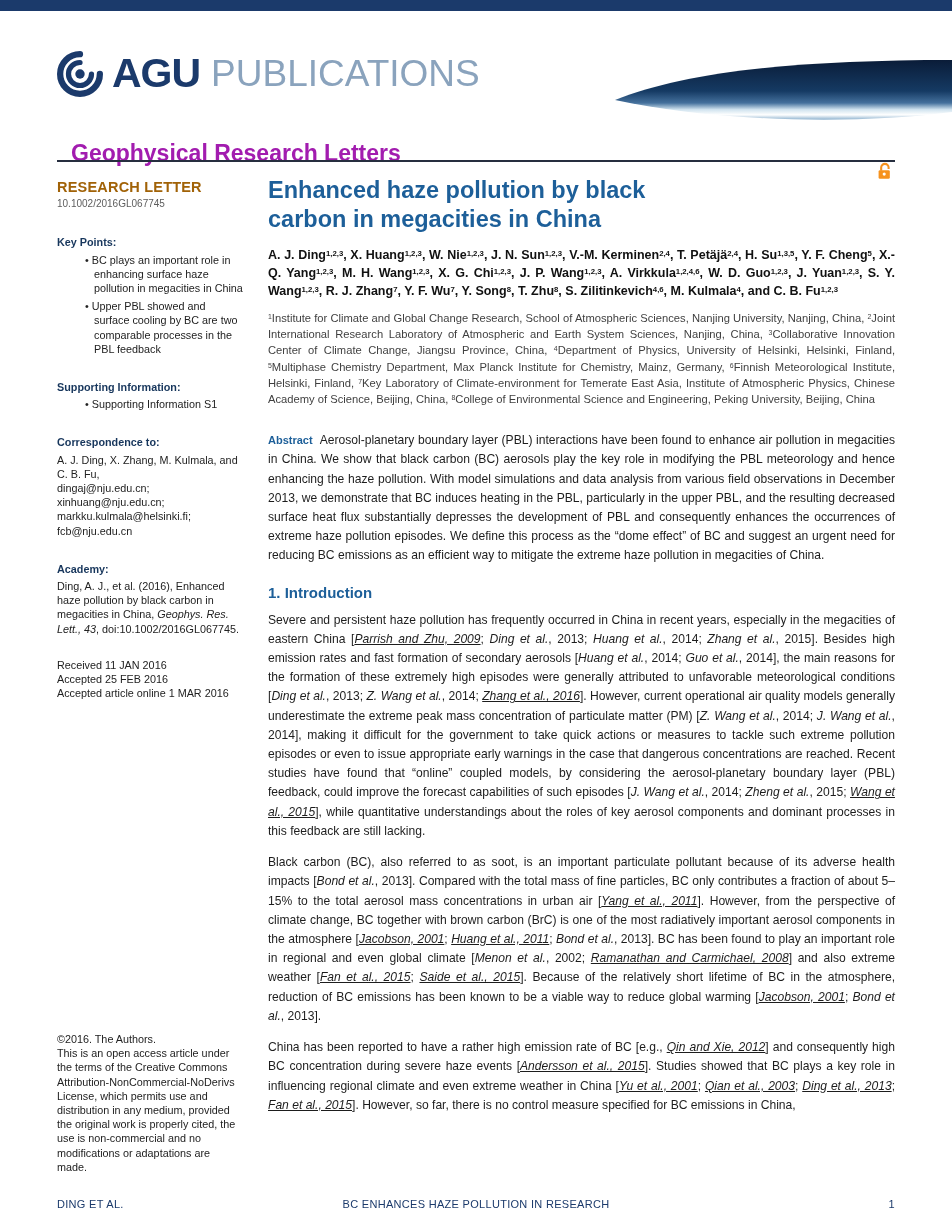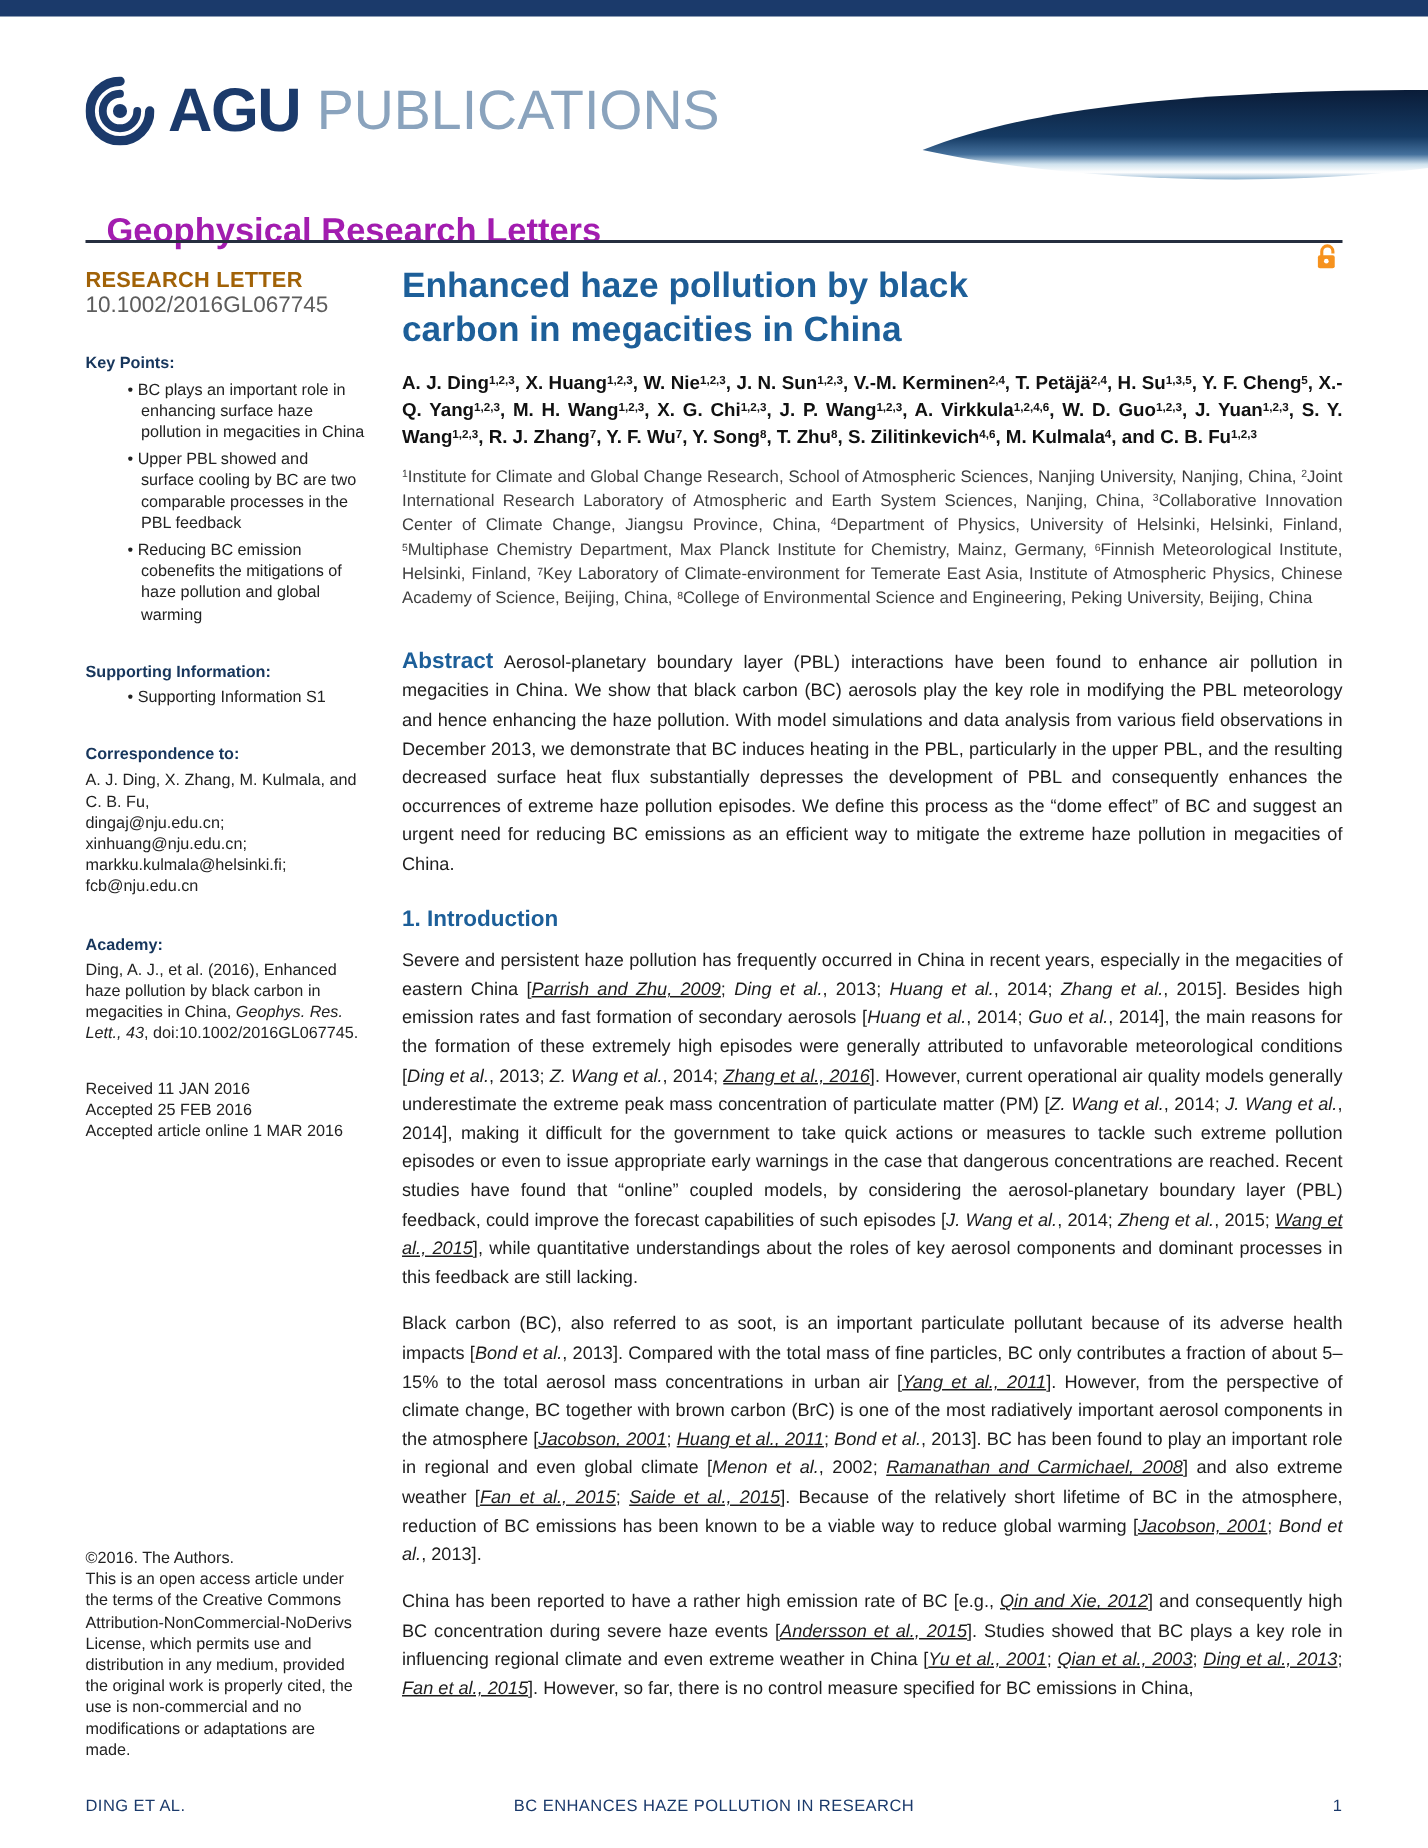--- a/index.html
+++ b/index.html
@@ -18,37 +18,37 @@
   .earth { position: absolute; right: 0; top: 60px; width: 337px; height: 64px; }
 
   
   .journal-row { position: absolute; left: 57px; right: 57px; top: 126px; display: flex; justify-content: space-between; align-items: flex-end; }
   .journal-title { font-size: 23px; font-weight: bold; color: #a21caf; margin: 14px; }
   .header-rule { position: absolute; left: 57px; right: 57px; top: 160px; height: 2px; background: #262e3f; }
 
   
   .sidebar { position: absolute; left: 57px; top: 180px; width: 186px; font-size: 10.8px; line-height: 14.2px; color: #222; }
   .article-type { font-size: 14.5px; font-weight: bold; color: #a16207; letter-spacing: 0.2px; }
-  .doi { color: #5d5d5d; margin-top: 3px; font-size: 15px; }
+  .doi { color: #5d5d5d; margin-top: 3px; font-size: 10px; }
   .sb-heading { font-weight: bold; color: #17365c; margin-top: 24px; margin-bottom: 3px; }
   .sb-bullet { padding-left: 9px; text-indent: -9px; margin-bottom: 4px; margin-left: 28px; }
   .sb-bullet::before { content: "• "; }
   .sb-line { margin: 0; }
   .emails div { line-height: 14.2px; }
   .citation-text { line-height: 14.2px; }
   .dates { margin-top: 22px; }
   .copyright { position: absolute; left: 57px; top: 1032px; width: 186px; font-size: 10.8px; line-height: 14.2px; color: #222; }
 
   
   .main { position: absolute; left: 268px; top: 176px; width: 627px; }
   .article-title { font-size: 23.5px; line-height: 29px; font-weight: bold; color: #1d5f99; margin: 0; max-width: 460px; }
   .authors { margin-top: 12px; font-size: 12.5px; font-weight: bold; line-height: 18px; color: #111; text-align: justify; }
   .affiliations { margin-top: 10px; font-size: 11.2px; line-height: 16.2px; color: #3f3f3f; text-align: justify; }
   .abstract { margin-top: 24px; font-size: 12.1px; line-height: 19.2px; text-align: justify; color: #1d1d1d; }
-  .abstract .abs-label { font-size: 15px; font-weight: bold; color: #1d5f99; margin-right: 7px; }
+  .abstract .abs-label { font-size: 11px; font-weight: bold; color: #1d5f99; margin-right: 7px; }
   .section-heading { margin-top: 18px; font-size: 15px; font-weight: bold; color: #1d5f99; }
   .para { margin-top: 10px; font-size: 12.1px; line-height: 19.2px; text-align: justify; color: #1d1d1d; }
 
   .i { font-style: italic; }
   .u { text-decoration: underline; }
   sup { font-size: 0.62em; line-height: 0; position: relative; top: -0.45em; vertical-align: baseline; }
 
   
   .footer { position: absolute; left: 57px; right: 57px; top: 1198px; display: flex; align-items: baseline; font-size: 11px; color: #1b3a6b; letter-spacing: 0.3px; }
   .footer .left { width: 160px; }
@@ -98,21 +98,20 @@
   </div>
   <div class="header-rule"></div>
 
   <aside class="sidebar">
     <div class="article-type">RESEARCH LETTER</div>
     <div class="doi">10.1002/2016GL067745</div>
 
     <div class="sb-heading">Key Points:</div>
     <div class="sb-bullet">BC plays an important role in enhancing surface haze pollution in megacities in China</div>
     <div class="sb-bullet">Upper PBL showed and surface cooling by BC are two comparable processes in the PBL feedback</div>
-    <div class="sb-bullet">Reducing BC emission cobenefits the mitigations of haze pollution and global warming</div>
 
     <div class="sb-heading">Supporting Information:</div>
     <div class="sb-bullet">Supporting Information S1</div>
 
     <div class="sb-heading">Correspondence to:</div>
     <div class="sb-line">A. J. Ding, X. Zhang, M. Kulmala, and C. B. Fu,</div>
     <div class="emails">
       <div>dingaj@nju.edu.cn;</div>
       <div>xinhuang@nju.edu.cn;</div>
       <div>markku.kulmala@helsinki.fi;</div>

